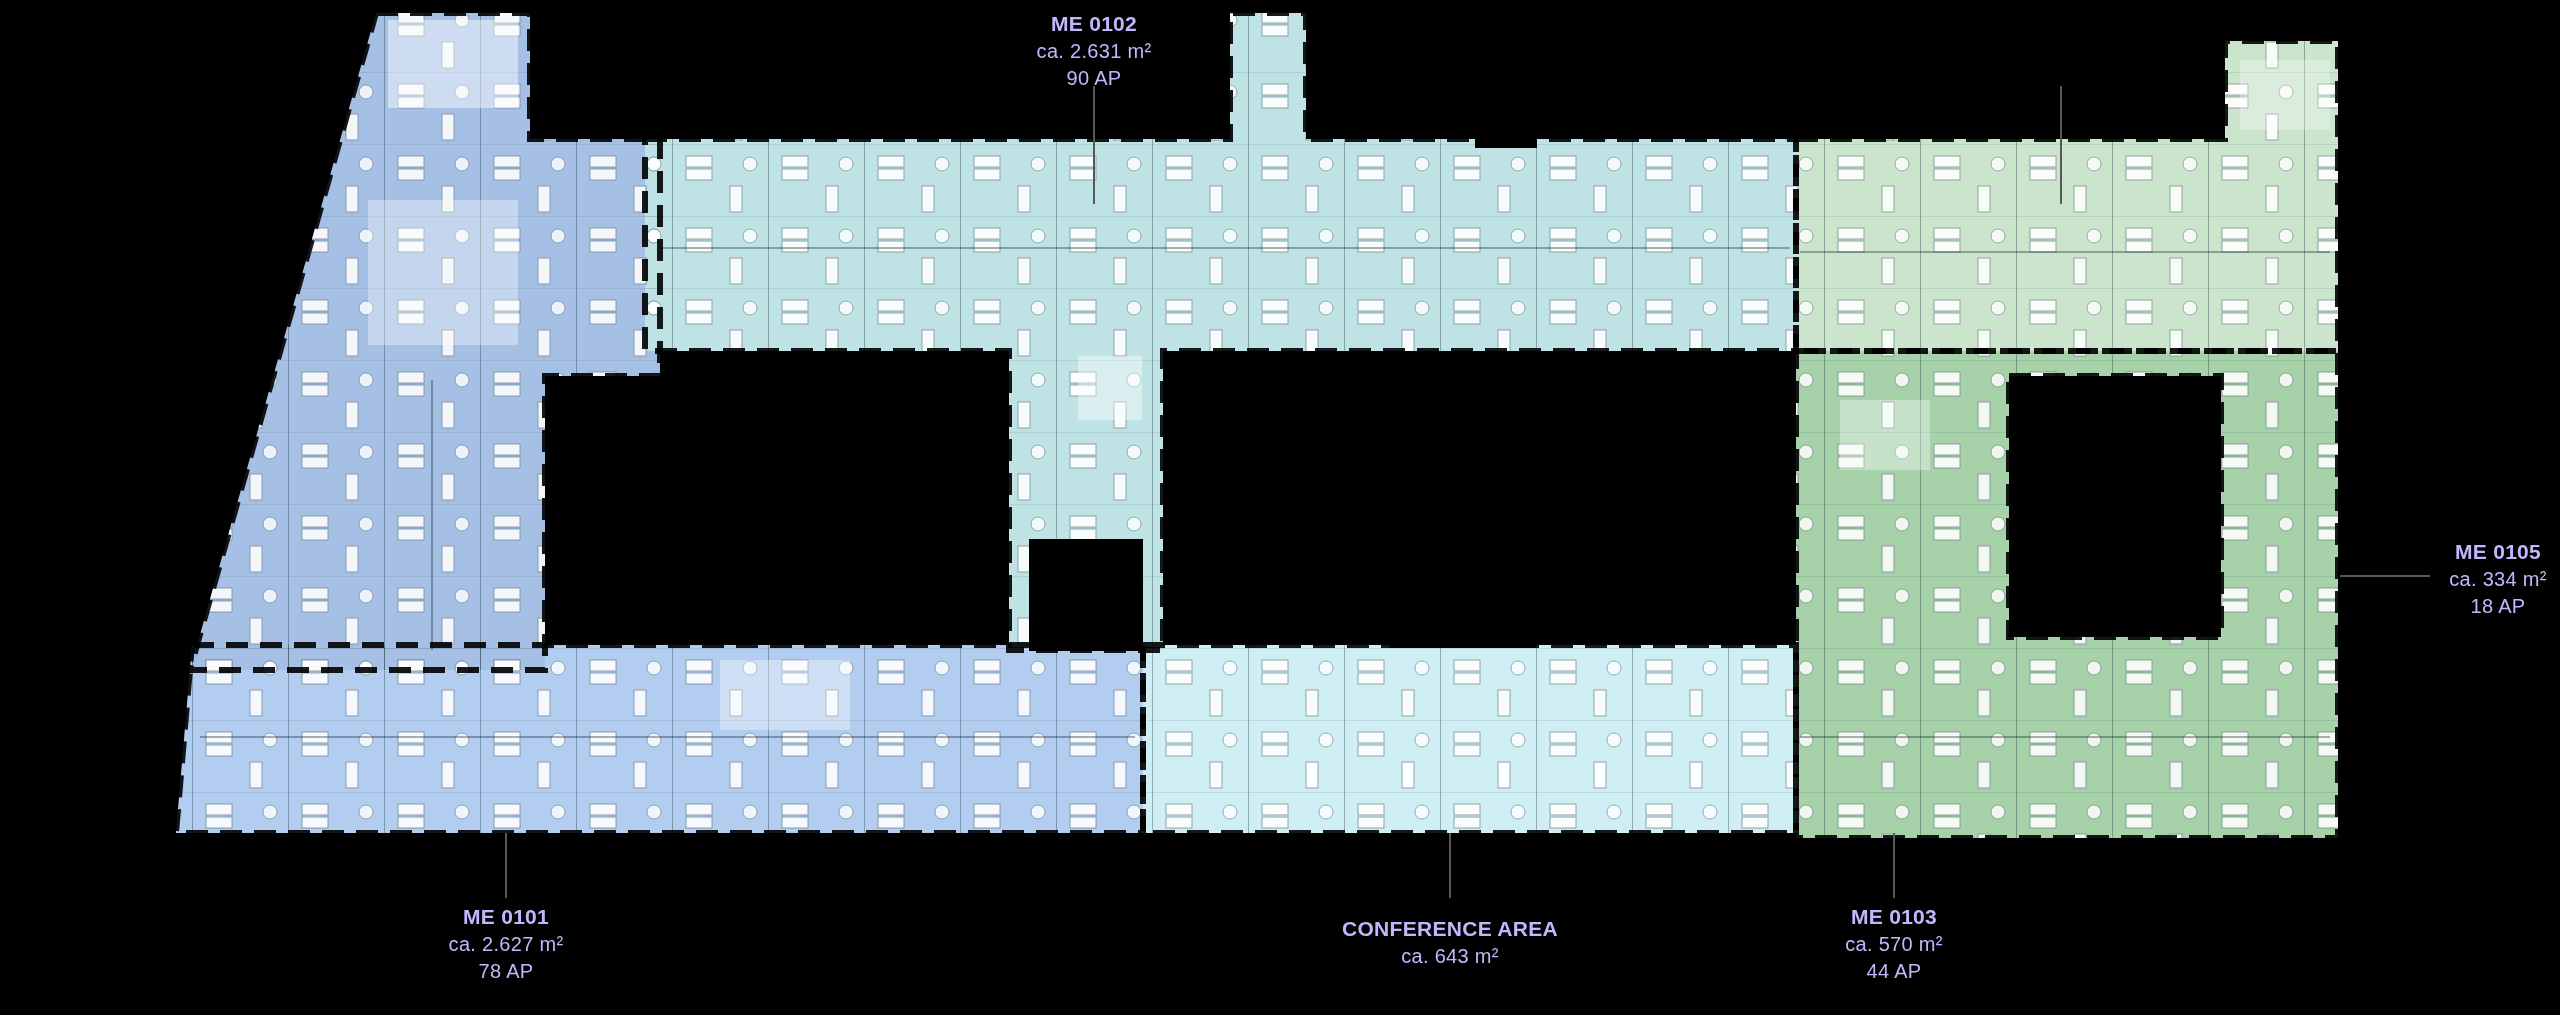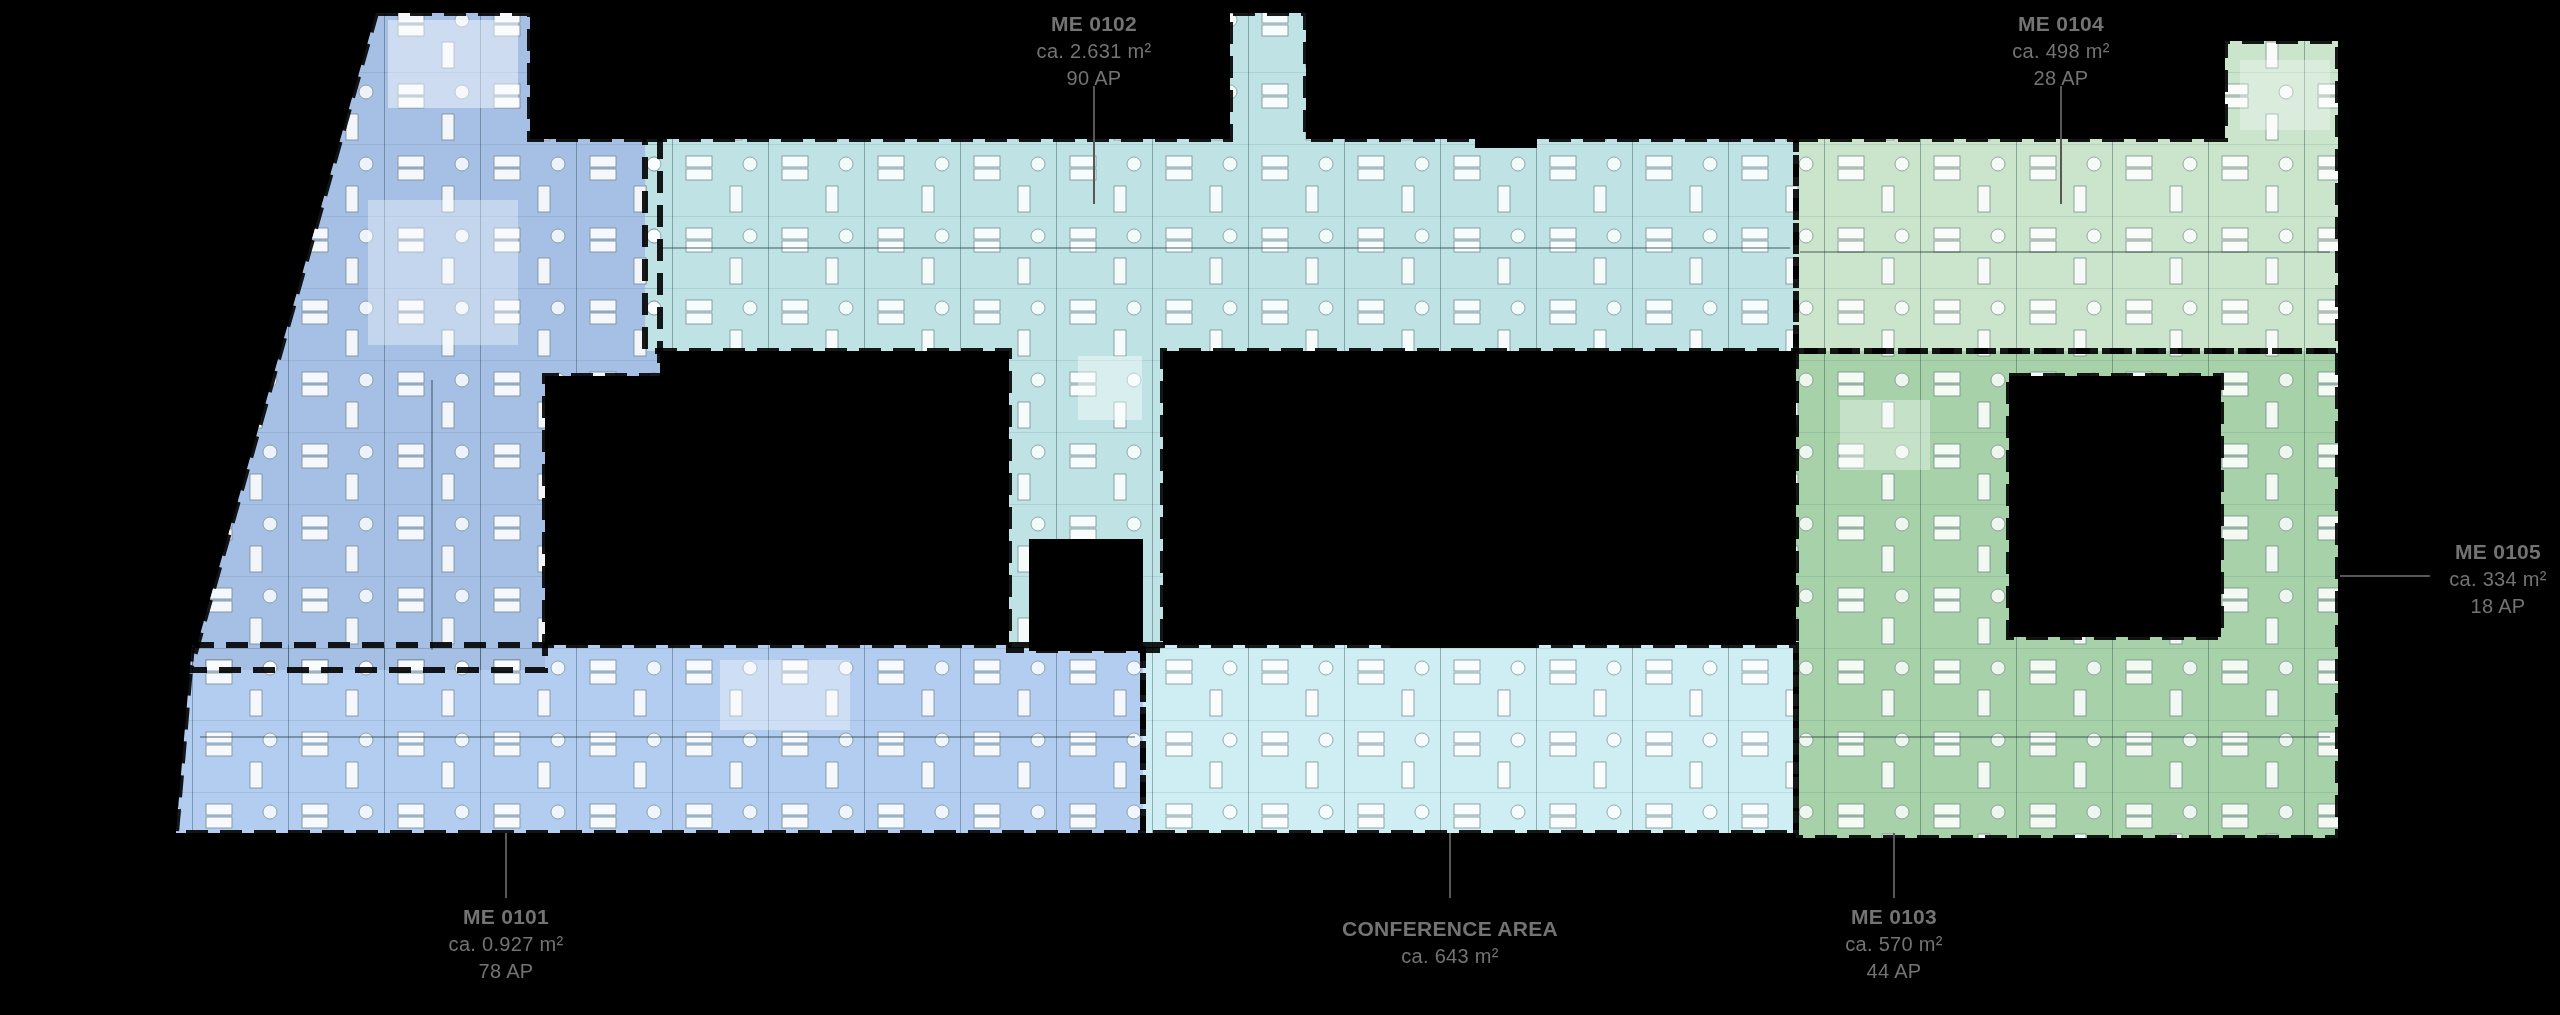--- a/index.html
+++ b/index.html
@@ -8,21 +8,21 @@
     background:#000;
     overflow:hidden;
     position:relative;
     font-family:"Liberation Sans",sans-serif;
   }
   #stage{position:absolute;inset:0;width:2560px;height:1015px;}
   svg{position:absolute;left:0;top:0;display:block;}
   .plan-label{
     position:absolute;
     text-align:center;
-    color:#737373;
+    color:#c4b5fd;
     font-size:20px;
     line-height:1.34;
     letter-spacing:.3px;
     white-space:nowrap;
   }
   .plan-label span{display:block;}
   .plan-label span:empty{display:none;}
   .plan-label .t{font-weight:bold;font-size:21px;}
   .outline{fill:none;stroke:#000;stroke-width:6;stroke-dasharray:22 12;opacity:.9;}
   .corridor{stroke:#10262e;stroke-width:2;opacity:.35;}
@@ -103,35 +103,30 @@
       <line x1="1894" y1="833" x2="1894" y2="898"></line>
     </g>
   </svg>
 
   <div class="plan-label" style="left:984px;top:10px;width:220px;">
     <span class="t">ME 0102</span>
     <span class="a">ca. 2.631 m²</span>
     <span class="w">90 AP</span>
   </div>
 
-  <div class="plan-label" style="left:1951px;top:10px;width:220px;">
-    <span class="t">ME 0104</span>
-    <span class="a">ca. 498 m²</span>
-    <span class="w">28 AP</span>
-  </div>
 
   <div class="plan-label" style="left:2436px;top:538px;width:124px;">
     <span class="t">ME 0105</span>
     <span class="a">ca. 334 m²</span>
     <span class="w">18 AP</span>
   </div>
 
   <div class="plan-label" style="left:396px;top:903px;width:220px;text-align:center;">
     <span class="t">ME 0101</span>
-    <span class="a">ca. 0.927 m²</span>
+    <span class="a">ca. 2.627 m²</span>
     <span class="w">78 AP</span>
   </div>
 
   <div class="plan-label" style="left:1320px;top:903px;width:260px;margin-top:12px;">
     <span class="t">CONFERENCE AREA</span>
     <span class="a">ca. 643 m²</span>
 
   </div>
 
   <div class="plan-label" style="left:1784px;top:903px;width:220px;">

